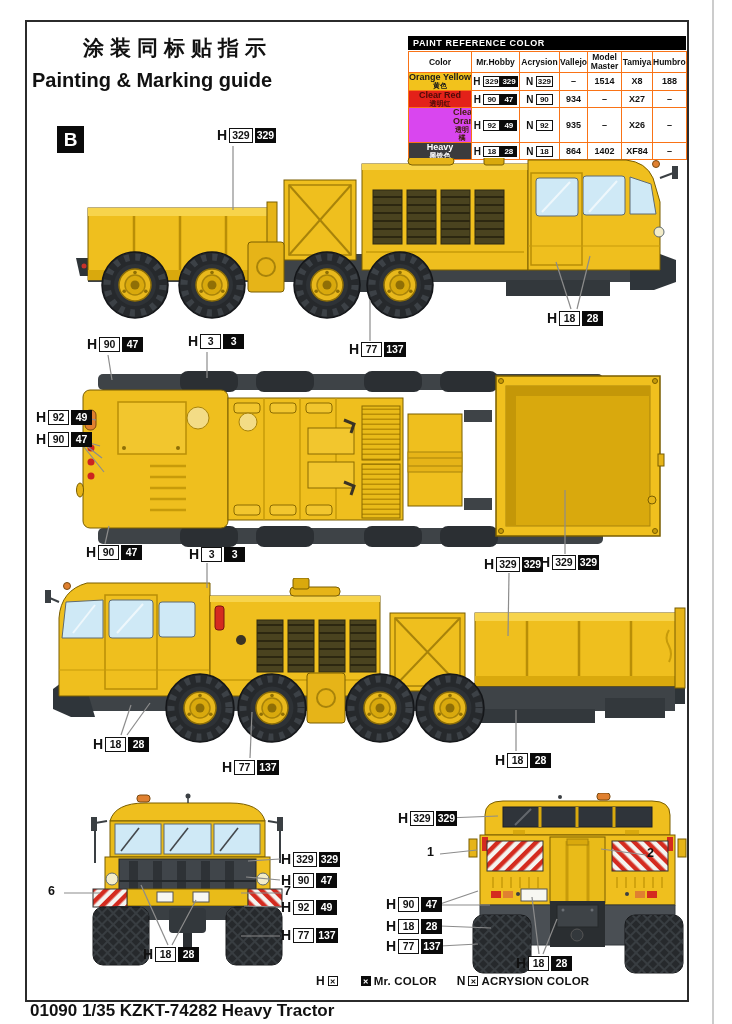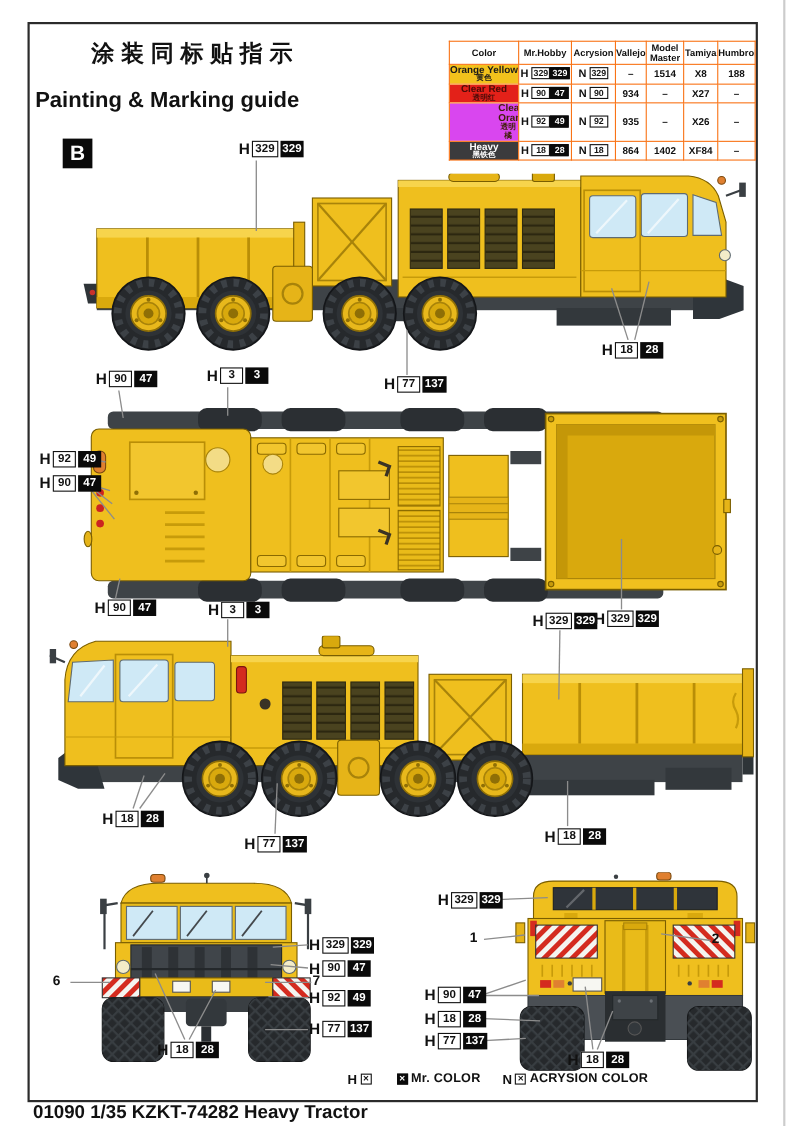--- a/index.html
+++ b/index.html
@@ -7,21 +7,21 @@
   body {
     position:relative; background:#ffffff; overflow:hidden;
     font-family:"Liberation Sans", sans-serif; color:#111;
   }
   .frame { position:absolute; left:25px; top:20px; width:664px; height:982px;
            border:2px solid #2b2b2b; }
   .page-edge { position:absolute; left:712px; top:0; width:2px; height:1024px; background:#cccccc; }
 
   .title-block { position:absolute; left:32px; top:34px;text-align:right; }
   .title-cn { font-size:21px; font-weight:bold; letter-spacing:6px; }
-  .title-en { font-size:20px; font-weight:bold; margin-top:18px; }
+  .title-en { font-size:20px; font-weight:bold; margin-top:7px; }
 
   .section-badge { position:absolute; left:57px; top:126px; width:27px; height:27px;
     background:#0a0a0a; color:#fff; font-size:19px; font-weight:bold;
     display:flex; align-items:center; justify-content:center; }
 
   
   .paint-ref { position:absolute; left:408px; top:36px; width:278px; }
   .paint-ref-header { background:#000; color:#fff; font-size:9px; font-weight:bold;
     letter-spacing:0.6px; padding:2px 5px 1px; height:14px; }
   table.paint { border-collapse:collapse; width:278px; table-layout:fixed; margin-top:1px; }
@@ -73,20 +73,21 @@
 <div class="page-edge"></div>
 
 <div class="title-block">
   <div class="title-cn">涂装同标贴指示</div>
   <div class="title-en">Painting &amp; Marking guide</div>
 </div>
 
 <div class="section-badge">B</div>
 
 <div class="paint-ref">
+  <div class="paint-ref-header">PAINT  REFERENCE COLOR</div>
   <table class="paint">
     <colgroup>
         <col>
         <col>
         <col>
         <col>
         <col>
         <col>
         <col>
       </colgroup>

